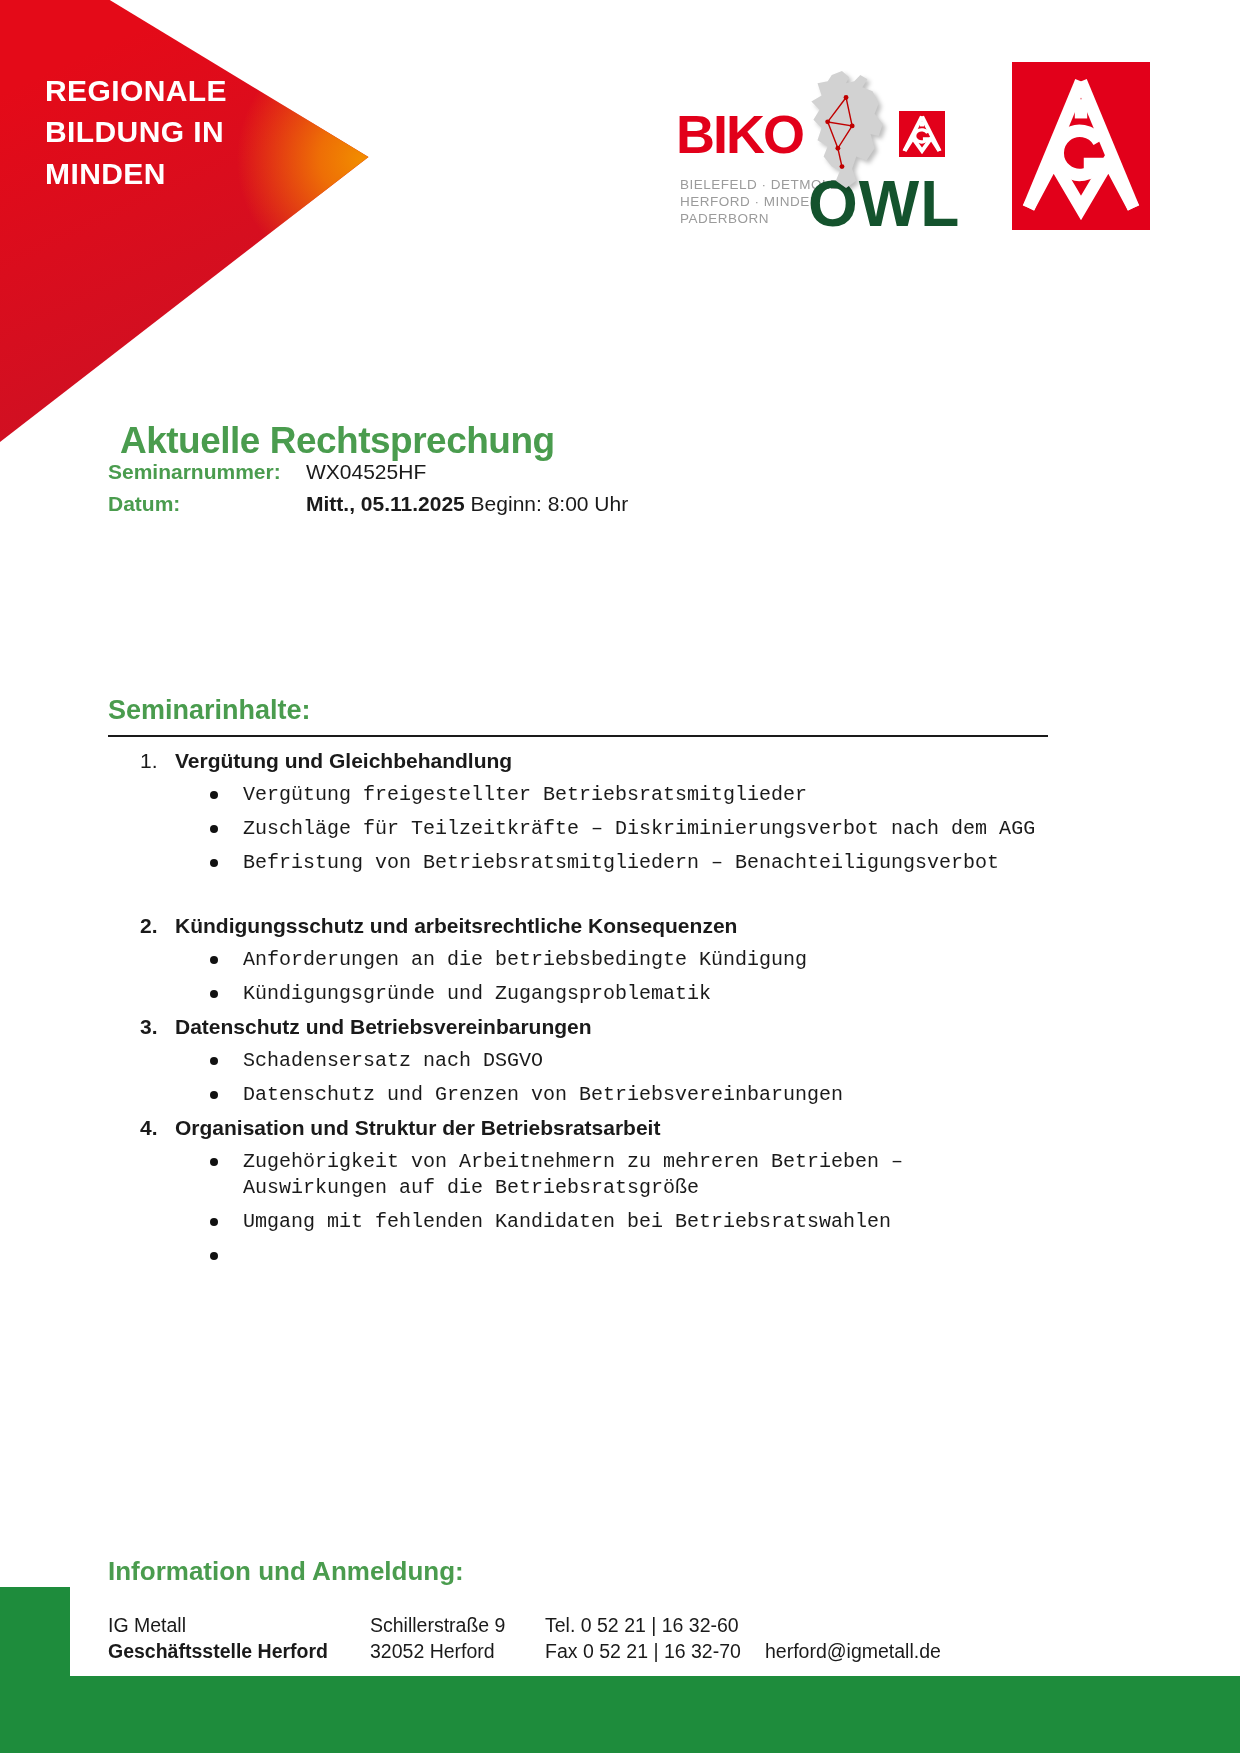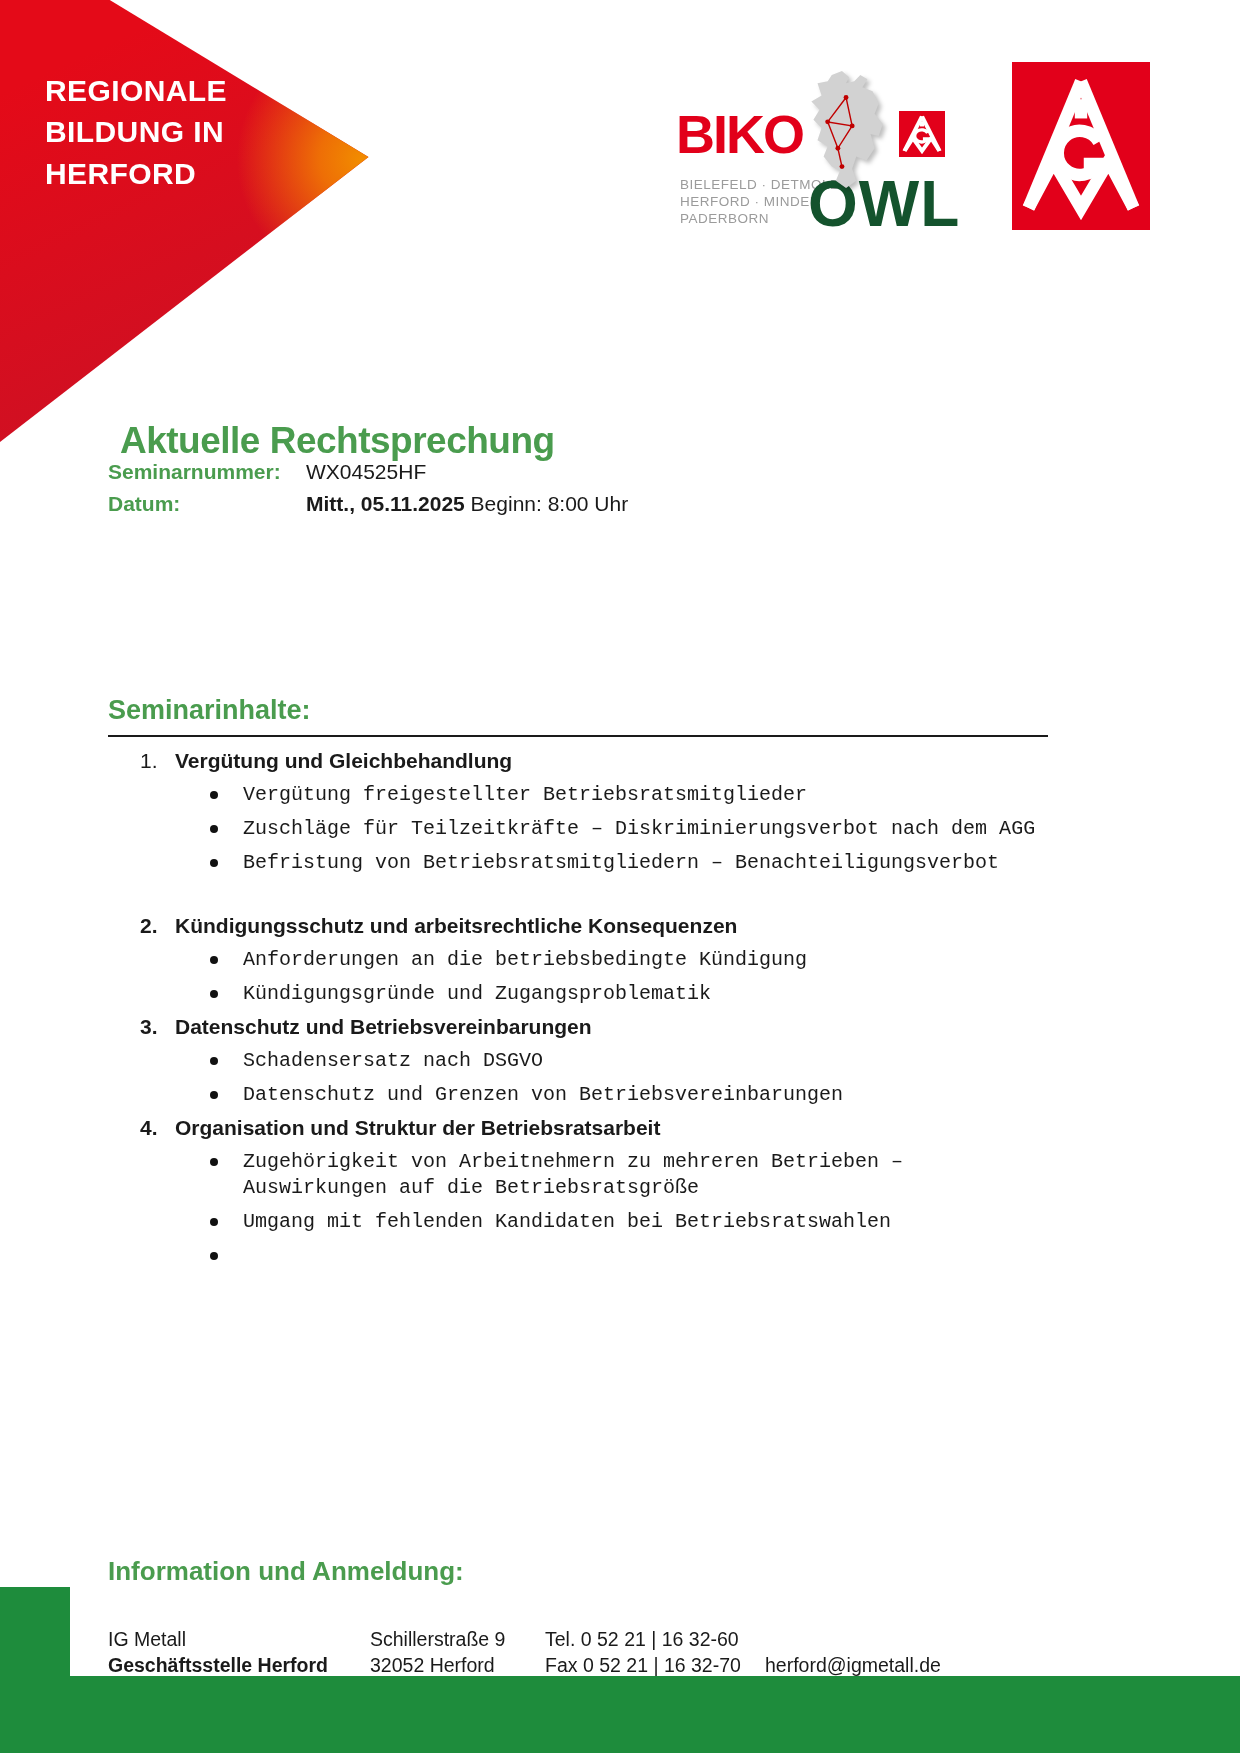--- a/index.html
+++ b/index.html
@@ -50,35 +50,35 @@
   .bullet{position:relative;padding-left:135px;font-size:20px;line-height:26px;margin-bottom:8px;
           max-width:945px;font-family:Liberation Mono, monospace;}
   .dot{position:absolute;left:102px;top:9px;width:8px;height:8px;border-radius:50%;background:#111;}
 
   
   .footer{position:absolute;left:108px;top:1556px;width:1040px;}
   .footer-heading{font-size:26px;font-weight:bold;margin:0 0 25px 0;}
   .footer-cols{display:flex;font-size:19.5px;line-height:26px;align-items:flex-end;}
   .fcol1{width:262px;flex:none;}
   .fcol2{width:175px;flex:none;}
-  .fcol3{width:220px;flex:none;margin-top:14px;}
+  .fcol3{width:220px;flex:none;}
   .green-square{position:absolute;left:0;top:1587px;width:70px;height:92px;}
   .green-bar{position:absolute;left:0;top:1676px;width:1240px;height:77px;}
   .green-text{color:#4A9C4E;}
 </style>
 </head>
 <body>
 
 <div class="page">
 
   <div class="arrow">
     <div class="banner-text">
       <div>REGIONALE</div>
       <div>BILDUNG IN</div>
-      <div>HERFORD</div>
+      <div>MINDEN</div>
     </div>
   </div>
 
   <div class="biko">
     <div class="biko-word">BIKO</div>
     <div class="biko-map">
       <svg viewBox="0 0 100 120" preserveAspectRatio="none" aria-hidden="true">
         <path fill="#d2d2d2" d="M38 6 L48 2 L55 8 L52 14 L60 12 L66 6 L73 10 L68 18 L78 22 L84 34 L80 44 L88 54 L84 66 L76 64 L80 78 L72 90 L62 86 L58 98 L62 110 L52 117 L42 110 L46 100 L38 96 L30 86 L34 76 L24 70 L28 58 L20 50 L26 40 L18 32 L28 26 L24 14 L34 12 Z"></path>
         <g stroke="#C00000" stroke-width="1.4" fill="none">
           <path d="M52 28 L34 52 L58 56 Z"></path>

